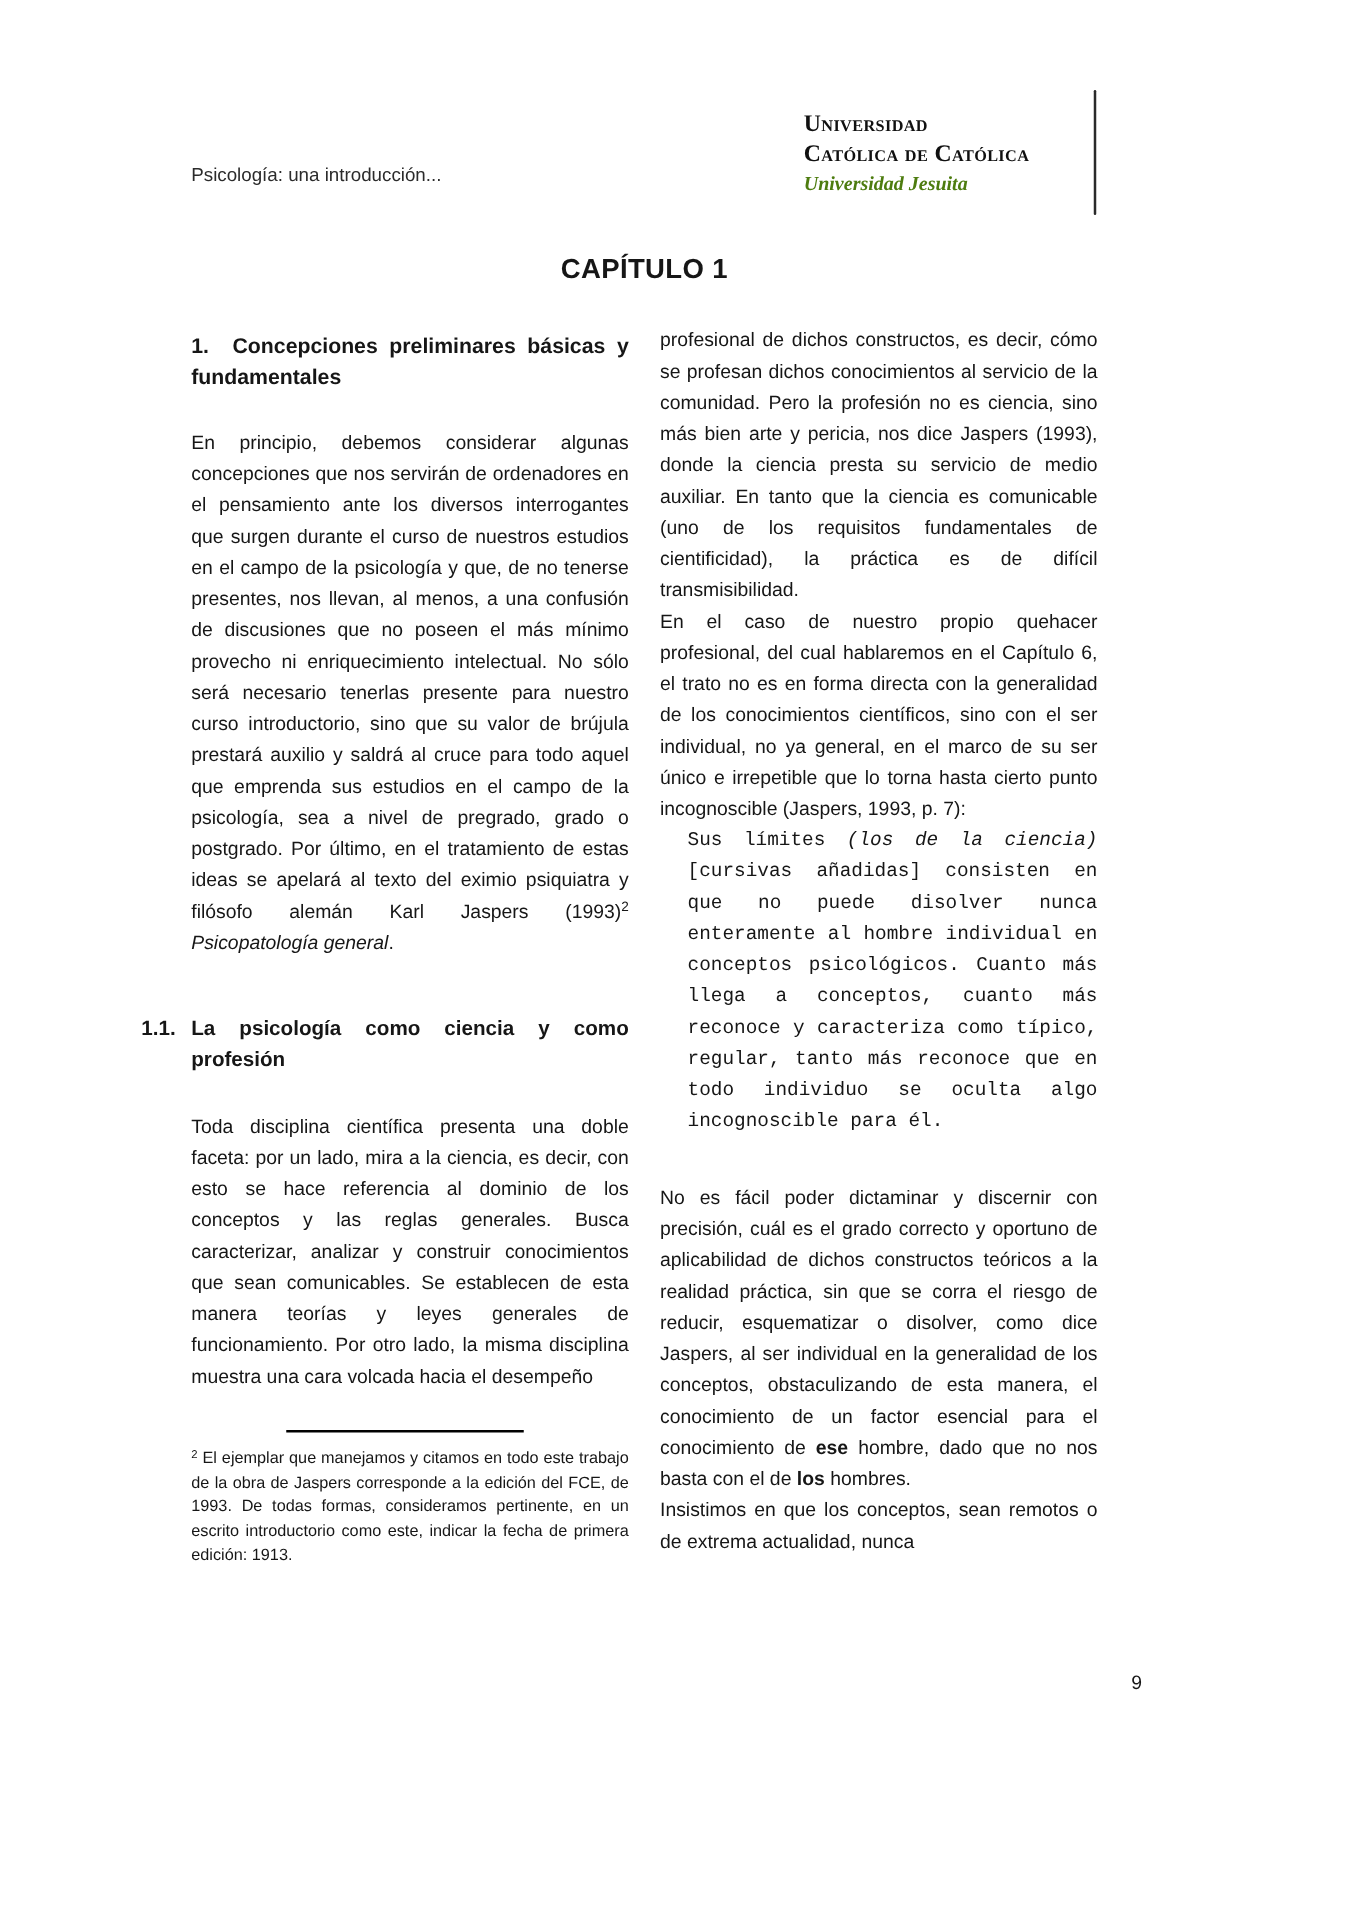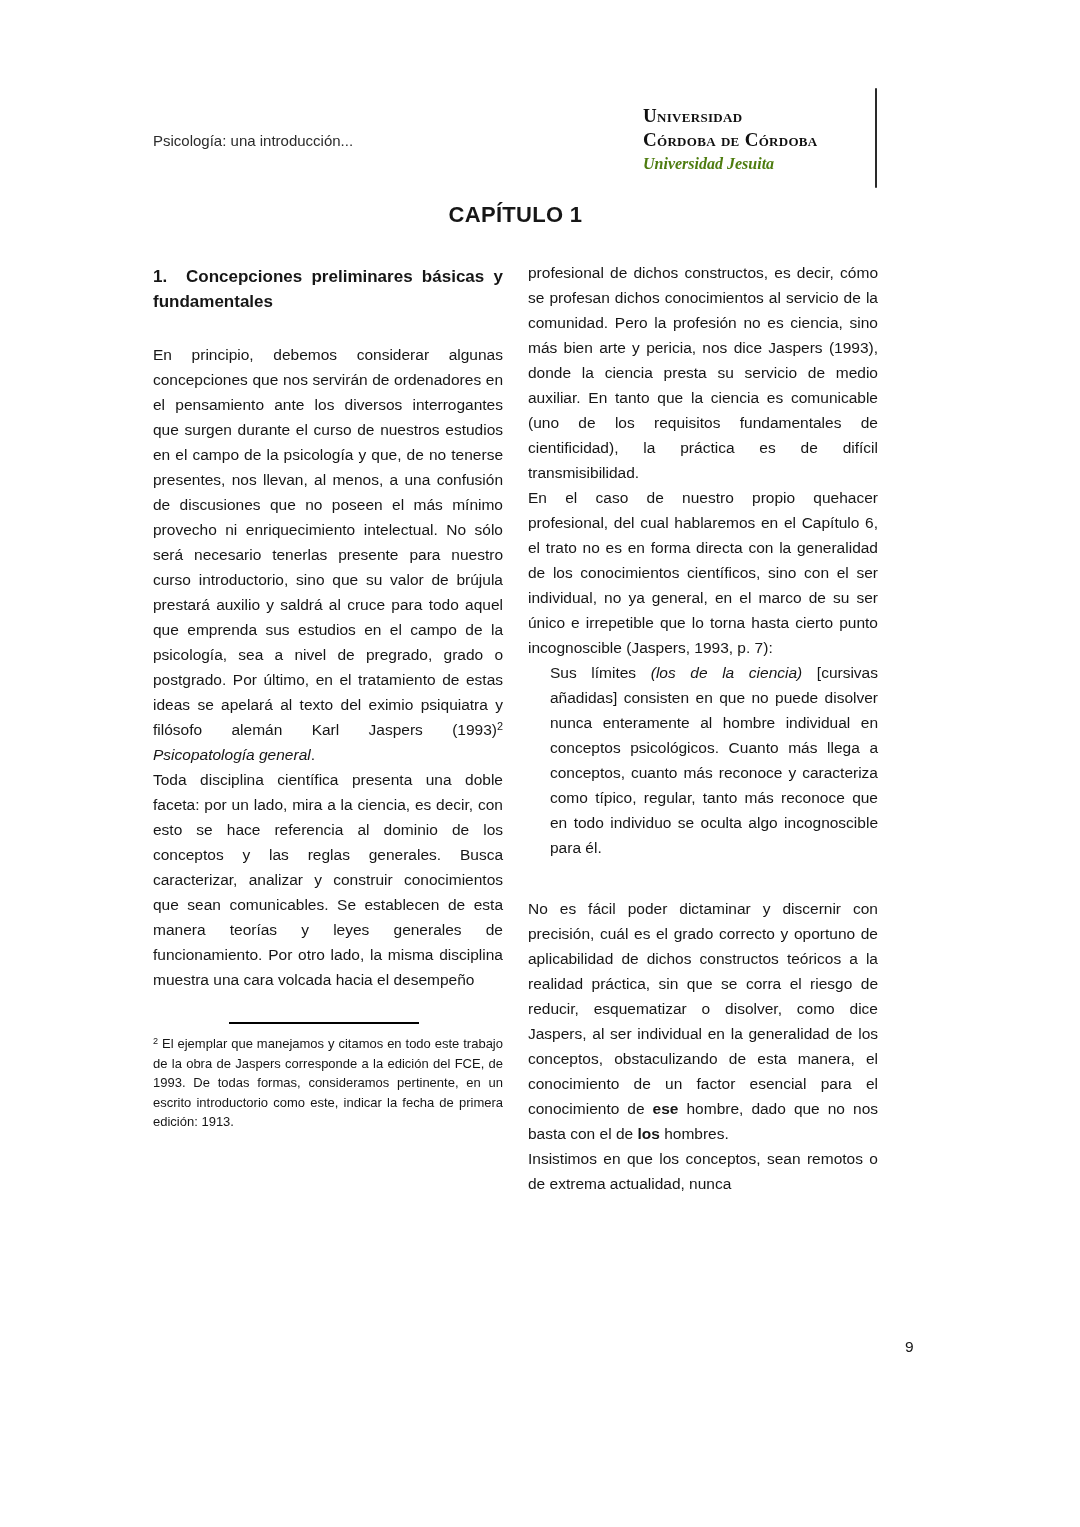--- a/index.html
+++ b/index.html
@@ -17,21 +17,21 @@
   .running-title {
     position: absolute;
     left: 153px;
     top: 132px;
     font-size: 15px;
     color: #2b2b2b;
   }
   .univ-block {
     position: absolute;
     left: 643px;
-    top: 88px;
+    top: 72px;
     display: flex;
     align-items: center;
     justify-content: space-between;
   }
   .univ-text { width: 222px; }
   .univ-name {
     font-family: "Liberation Serif", serif;
     font-variant: small-caps;
     font-weight: bold;
     font-size: 19px;
@@ -96,20 +96,21 @@
     font-weight: bold;
     text-align: justify;
   }
   .hnum2 { position: absolute; left: -40px; top: 0; }
 
   .quote {
     margin: 0 0 0 22px;
     font-size: 15.5px;
     line-height: 25px;
     text-align: justify;
+    font-family: Liberation Mono, monospace;
   }
   .gap-top { margin-top: 36px; }
 
   .footnote-sep {
     border: none;
     border-top: 2px solid #000;
     width: 190px;
     margin: 30px 0 10px 76px;
   }
   .footnote {
@@ -134,36 +135,37 @@
 </head>
 <body>
 
 <div class="page">
 
   <div class="running-title">Psicología: una introducción...</div>
 
   <div class="univ-block">
     <div class="univ-text">
       <div class="univ-name">Universidad</div>
-      <div class="univ-name">Córdoba de Córdoba</div>
+      <div class="univ-name">Católica de Católica</div>
       <div class="univ-tagline">Universidad Jesuita</div>
     </div>
     <div class="univ-divider"></div>
   </div>
 
   <div class="content">
     <h1 class="chapter-title">CAPÍTULO 1</h1>
 
     <div class="columns">
 
       <section class="col">
         <h2 class="h1a"><span class="hnum">1.</span><span>Concepciones preliminares básicas y fundamentales</span></h2>
 
         <p class="body-p"><span>En principio, debemos considerar algunas concepciones que nos servirán de ordenadores en el pensamiento ante los diversos interrogantes que surgen durante el curso de nuestros estudios en el campo de la psicología y que, de no tenerse presentes, nos llevan, al menos, a una confusión de discusiones que no poseen el más mínimo provecho ni enriquecimiento intelectual. No sólo será necesario tenerlas presente para nuestro curso introductorio, sino que su valor de brújula prestará auxilio y saldrá al cruce para todo aquel que emprenda sus estudios en el campo de la psicología, sea a nivel de pregrado, grado o postgrado. Por último, en el tratamiento de estas ideas se apelará al texto del eximio psiquiatra y filósofo alemán Karl Jaspers (1993)</span><span class="rt-sup">2</span><span> </span><span class="rt-i">Psicopatología general</span><span>.</span></p>
 
+        <h2 class="h2a"><span class="hnum2">1.1.</span><span>La psicología como ciencia y como profesión</span></h2>
 
         <p class="body-p">Toda disciplina científica presenta una doble faceta: por un lado, mira a la ciencia, es decir, con esto se hace referencia al dominio de los conceptos y las reglas generales. Busca caracterizar, analizar y construir conocimientos que sean comunicables. Se establecen de esta manera teorías y leyes generales de funcionamiento. Por otro lado, la misma disciplina muestra una cara volcada hacia el desempeño</p>
 
         <hr class="footnote-sep">
         <p class="footnote"><span class="rt-sup">2</span><span> El ejemplar que manejamos y citamos en todo este trabajo de la obra de Jaspers corresponde a la edición del FCE, de 1993. De todas formas, consideramos pertinente, en un escrito introductorio como este, indicar la fecha de primera edición: 1913.</span></p>
       </section>
 
       <section class="col">
         <p class="body-p">profesional de dichos constructos, es decir, cómo se profesan dichos conocimientos al servicio de la comunidad. Pero la profesión no es ciencia, sino más bien arte y pericia, nos dice Jaspers (1993), donde la ciencia presta su servicio de medio auxiliar. En tanto que la ciencia es comunicable (uno de los requisitos fundamentales de cientificidad), la práctica es de difícil transmisibilidad.</p>
         <p class="body-p">En el caso de nuestro propio quehacer profesional, del cual hablaremos en el Capítulo 6, el trato no es en forma directa con la generalidad de los conocimientos científicos, sino con el ser individual, no ya general, en el marco de su ser único e irrepetible que lo torna hasta cierto punto incognoscible (Jaspers, 1993, p. 7):</p>

